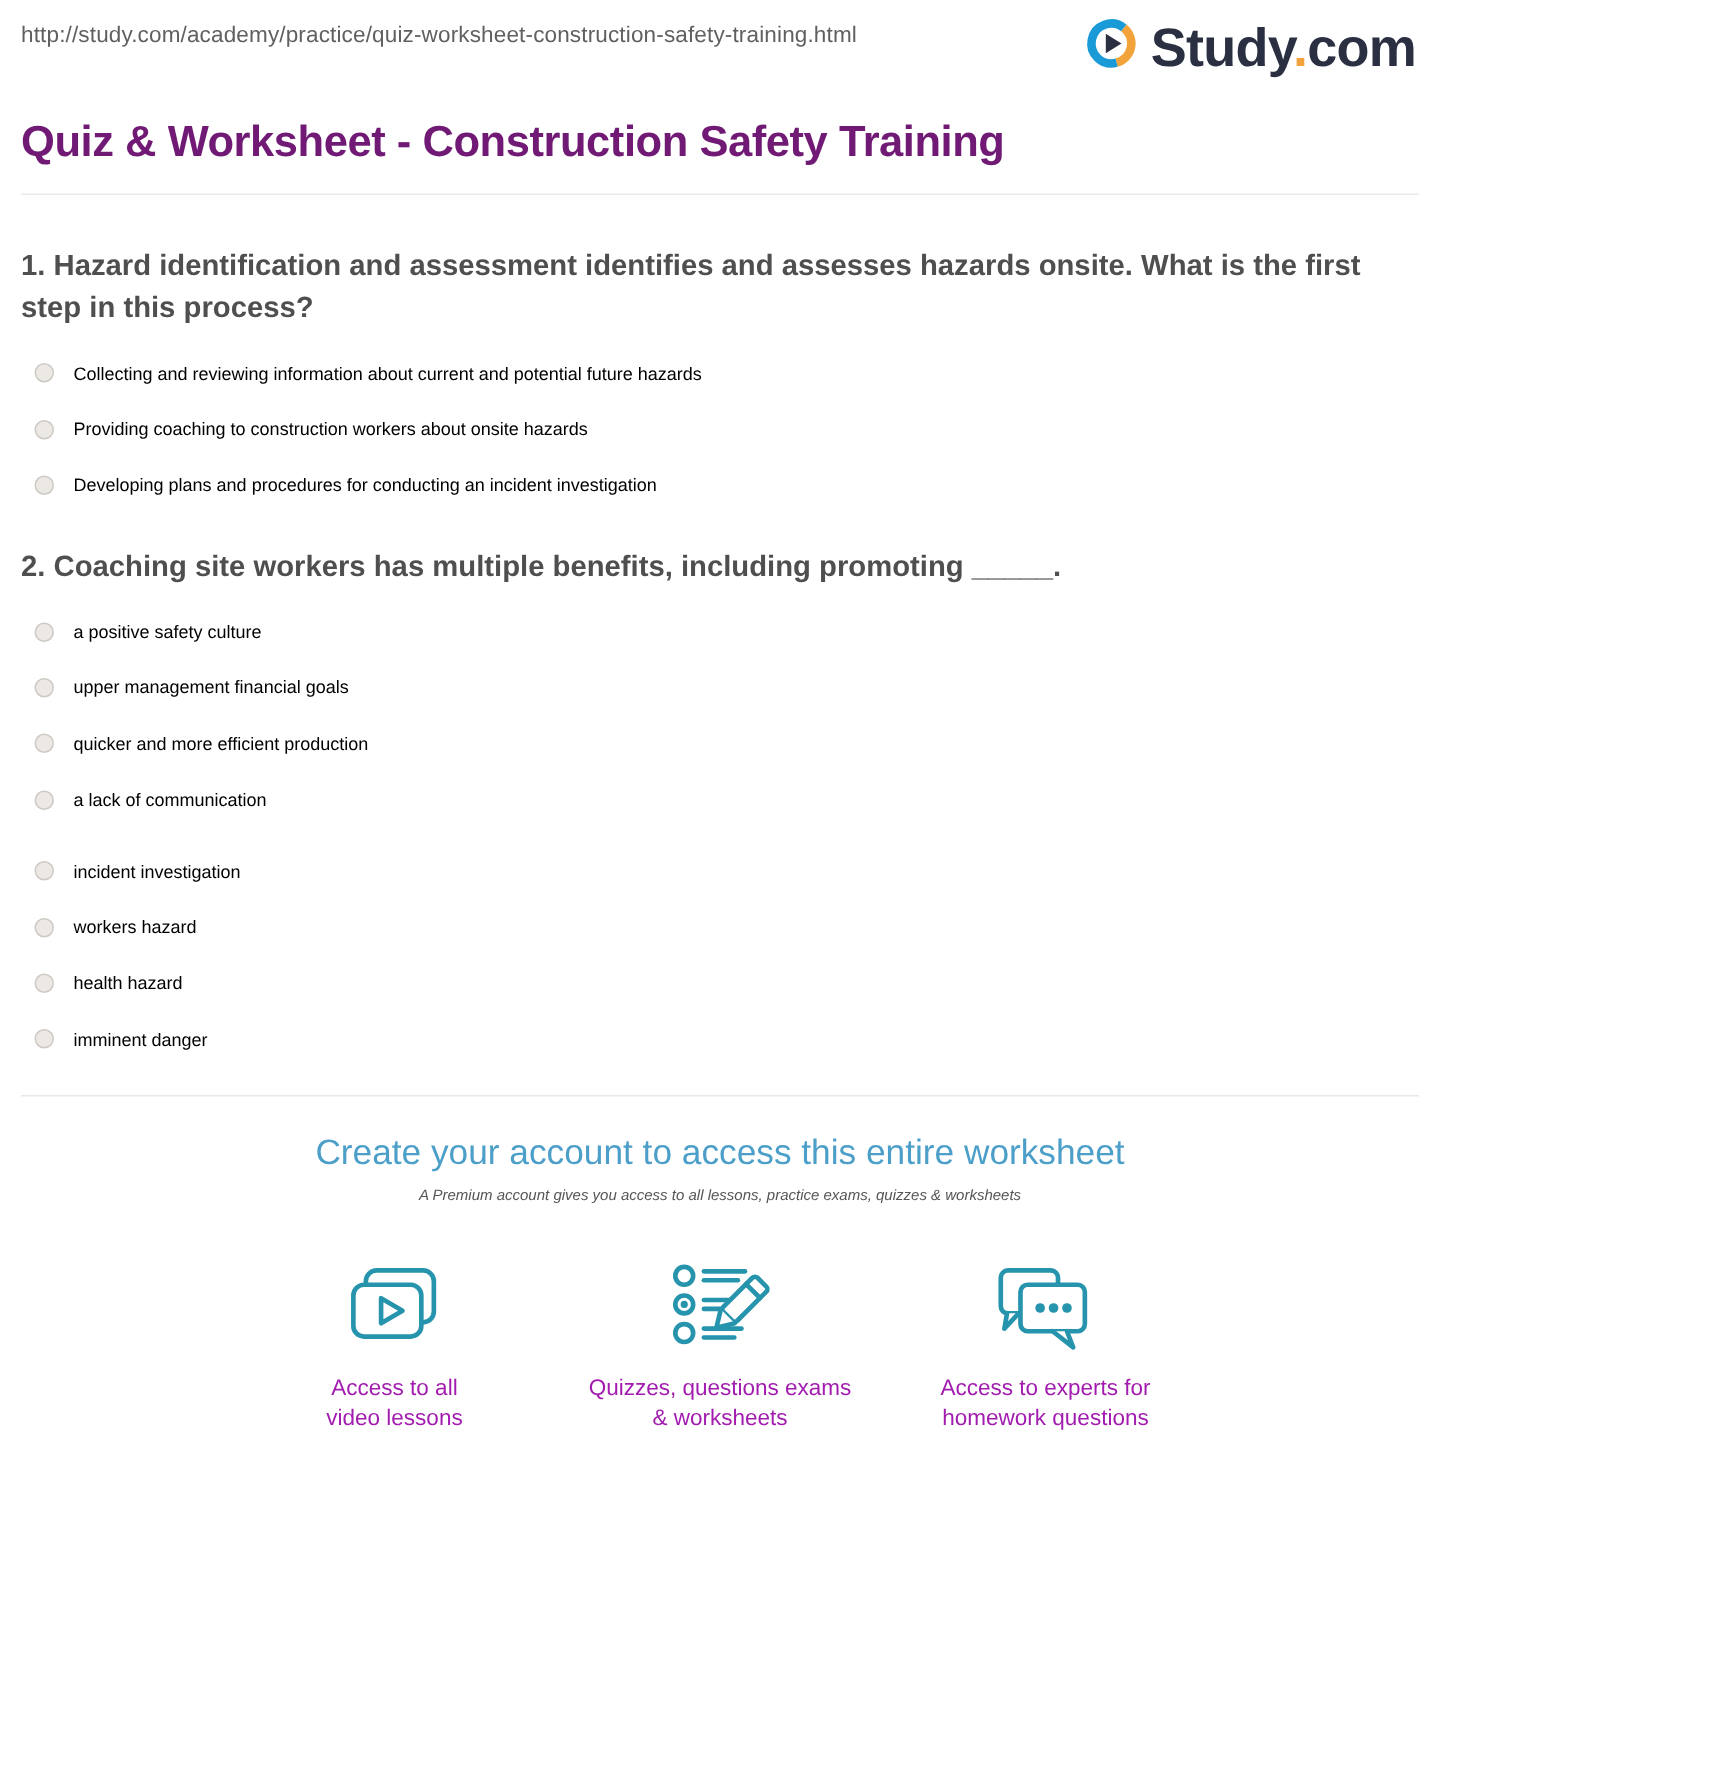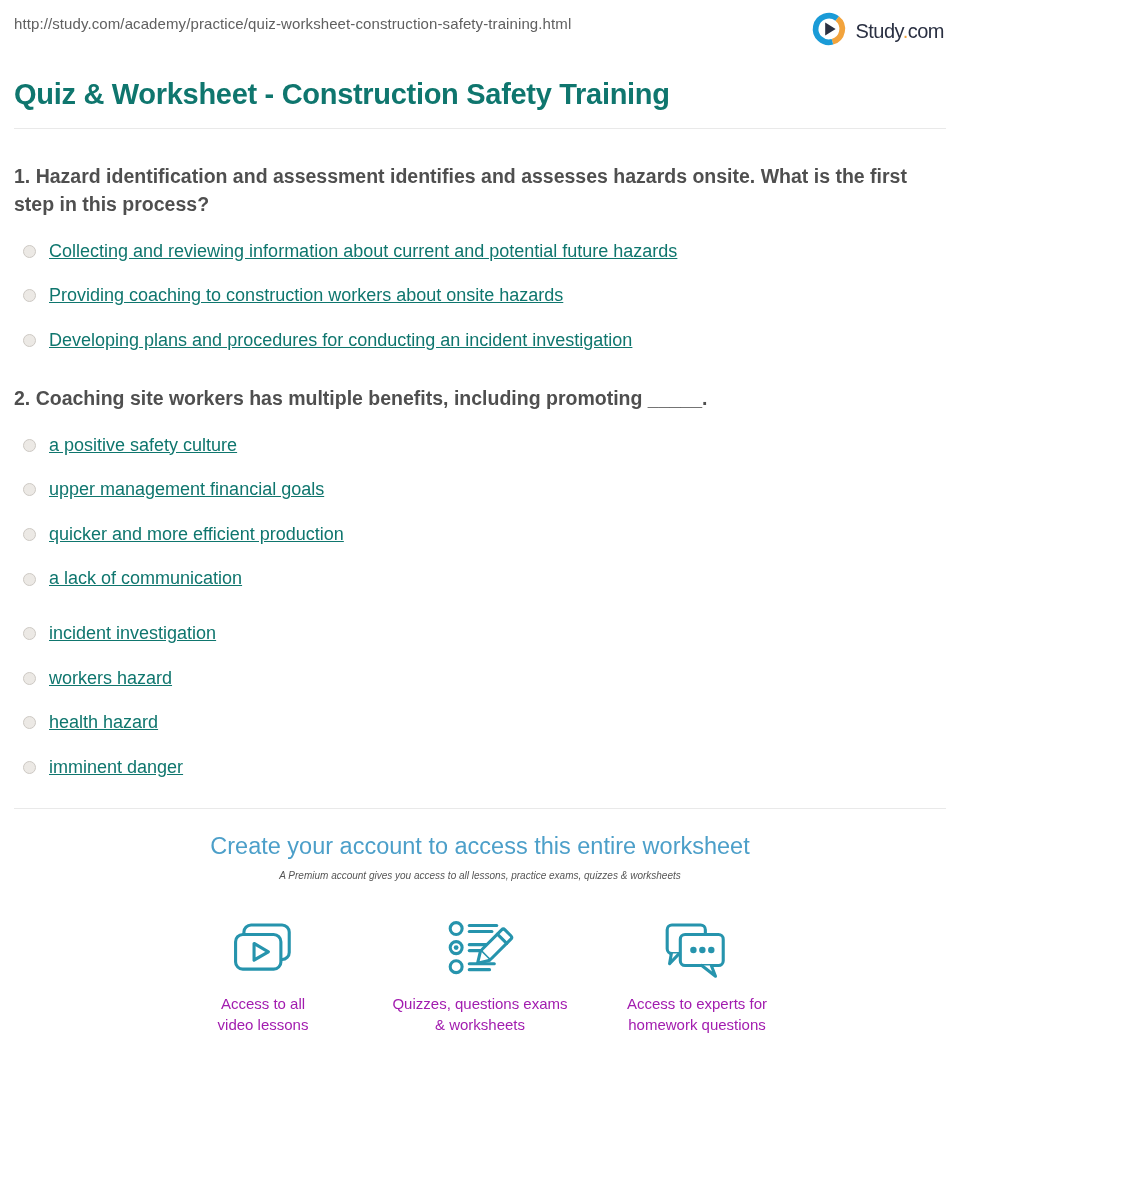--- a/index.html
+++ b/index.html
@@ -25,33 +25,33 @@
     letter-spacing: 0.1px;
   }
   .logo {
     display: flex;
     align-items: center;
     gap: 7px;
     cursor: pointer;
     padding-right: 2px;
   }
   .logo-text {
-    font-size: 20px;
-    font-weight: 400;
+    font-size: 36px;
+    font-weight: 700;
     color: #2a3042;
     letter-spacing: -0.5px;
     line-height: 1;
   }
   .logo-dot { color: #f2a33c; }
 
   
   .page-title {
     font-size: 29px;
     font-weight: 700;
-    color: #0f766e;
+    color: #701a75;
     margin: 26px 0 17px 0;
     letter-spacing: -0.3px;
   }
   .divider {
     border: none;
     border-top: 1px solid #e9e9e9;
     margin: 0;
   }
 
   
@@ -74,24 +74,23 @@
     cursor: pointer;
   }
   .radio {
     width: 13px; height: 13px;
     border-radius: 50%;
     background: #ece9e5;
     border: 1px solid #cdc9c4;
     flex: 0 0 auto;
   }
   .option-label {
-    font-size: 18px;
-    color: #0f766e;
+    font-size: 12px;
+    color: #000000;
     line-height: 1.2;
-    text-decoration: underline;
   }
 
   .bottom-divider { margin-top: 30px; }
 
   
   .cta { text-align: center; }
   .cta-heading {
     font-size: 23.5px;
     font-weight: 400;
     color: #4c9fc9;

